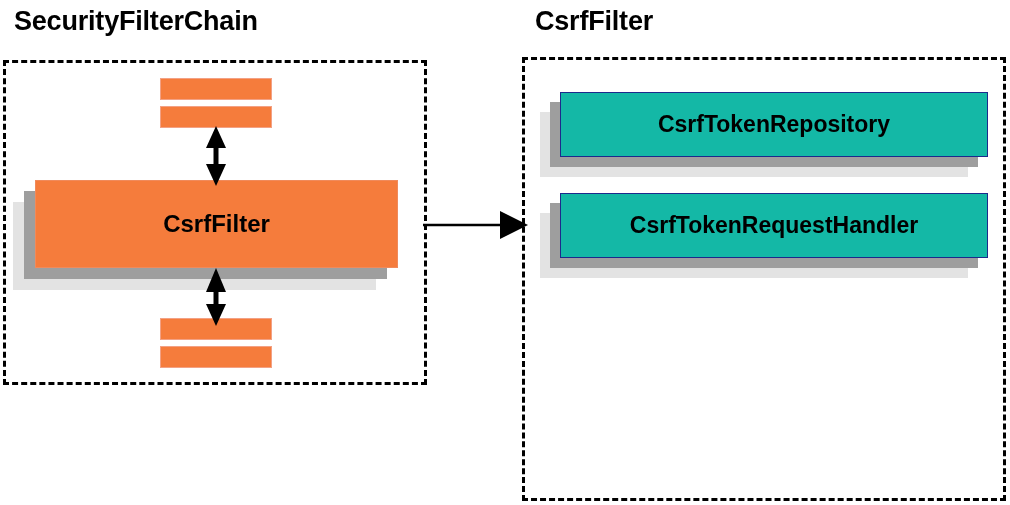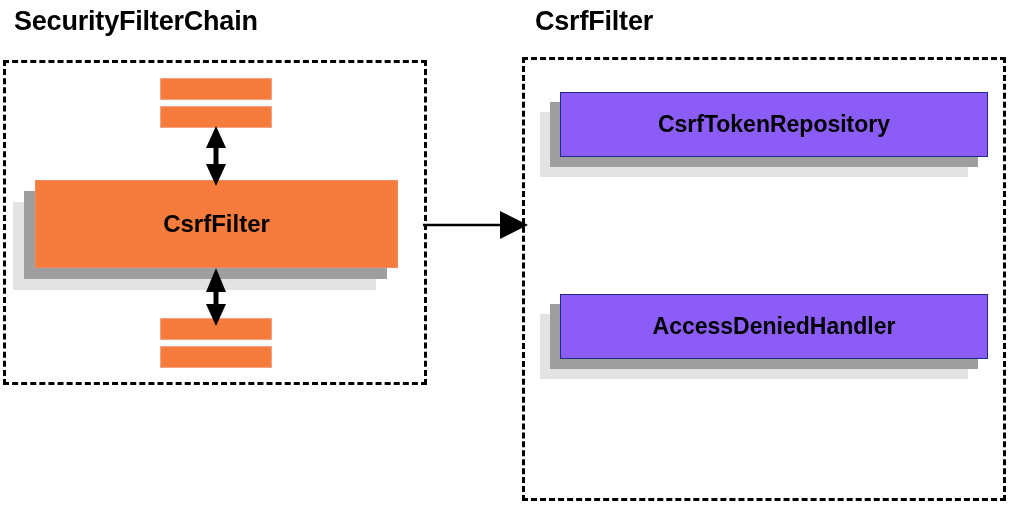--- a/index.html
+++ b/index.html
@@ -112,21 +112,21 @@
   #stub-bottom-1 { left: 160px; top: 318px; width: 112px; height: 22px; }
   #stub-bottom-2 { left: 160px; top: 346px; width: 112px; height: 22px; }
 
   
   .node-blue {
     left: 560px;
     width: 428px;
     height: 65px;
   }
   .node-blue .face {
-    background: #8b5cf6;
+    background: #14b8a6;
     border: 1px solid #1c2a8c;
   }
   .node-blue .label { font-size: 23px; }
   .node-blue .shadow-far  { left: -20px; top: 20px; }
   .node-blue .shadow-near { left: -10px; top: 10px; }
 
   #node-blue-0 { top: 92px; }
   #node-blue-1 { top: 193px; }
   #node-blue-2 { top: 294px; }
   #node-blue-3 { top: 395px; }
@@ -168,28 +168,28 @@
   <div class="dashed-panel" id="panel-right"></div>
 
   <div class="node node-blue" id="node-blue-0">
     <div class="shadow-far"></div>
     <div class="shadow-near"></div>
     <div class="face">
       <span class="label">CsrfTokenRepository</span>
     </div>
   </div>
 
-
-  <div class="node node-blue" id="node-blue-2">
+  <div class="node node-blue" id="node-blue-1">
     <div class="shadow-far"></div>
     <div class="shadow-near"></div>
     <div class="face">
-      <span class="label">AccessDeniedHandler</span>
+      <span class="label">CsrfTokenRequestHandler</span>
     </div>
   </div>
+
 
 
   <svg id="arrow-layer" viewBox="0 0 1010 505">
 
     <g>
       <line x1="216" y1="136" x2="216" y2="176" stroke="#000000" stroke-width="5"></line>
       <polygon points="216,126 206,148 226,148" fill="#000000"></polygon>
       <polygon points="216,186 206,164 226,164" fill="#000000"></polygon>
     </g>
 

